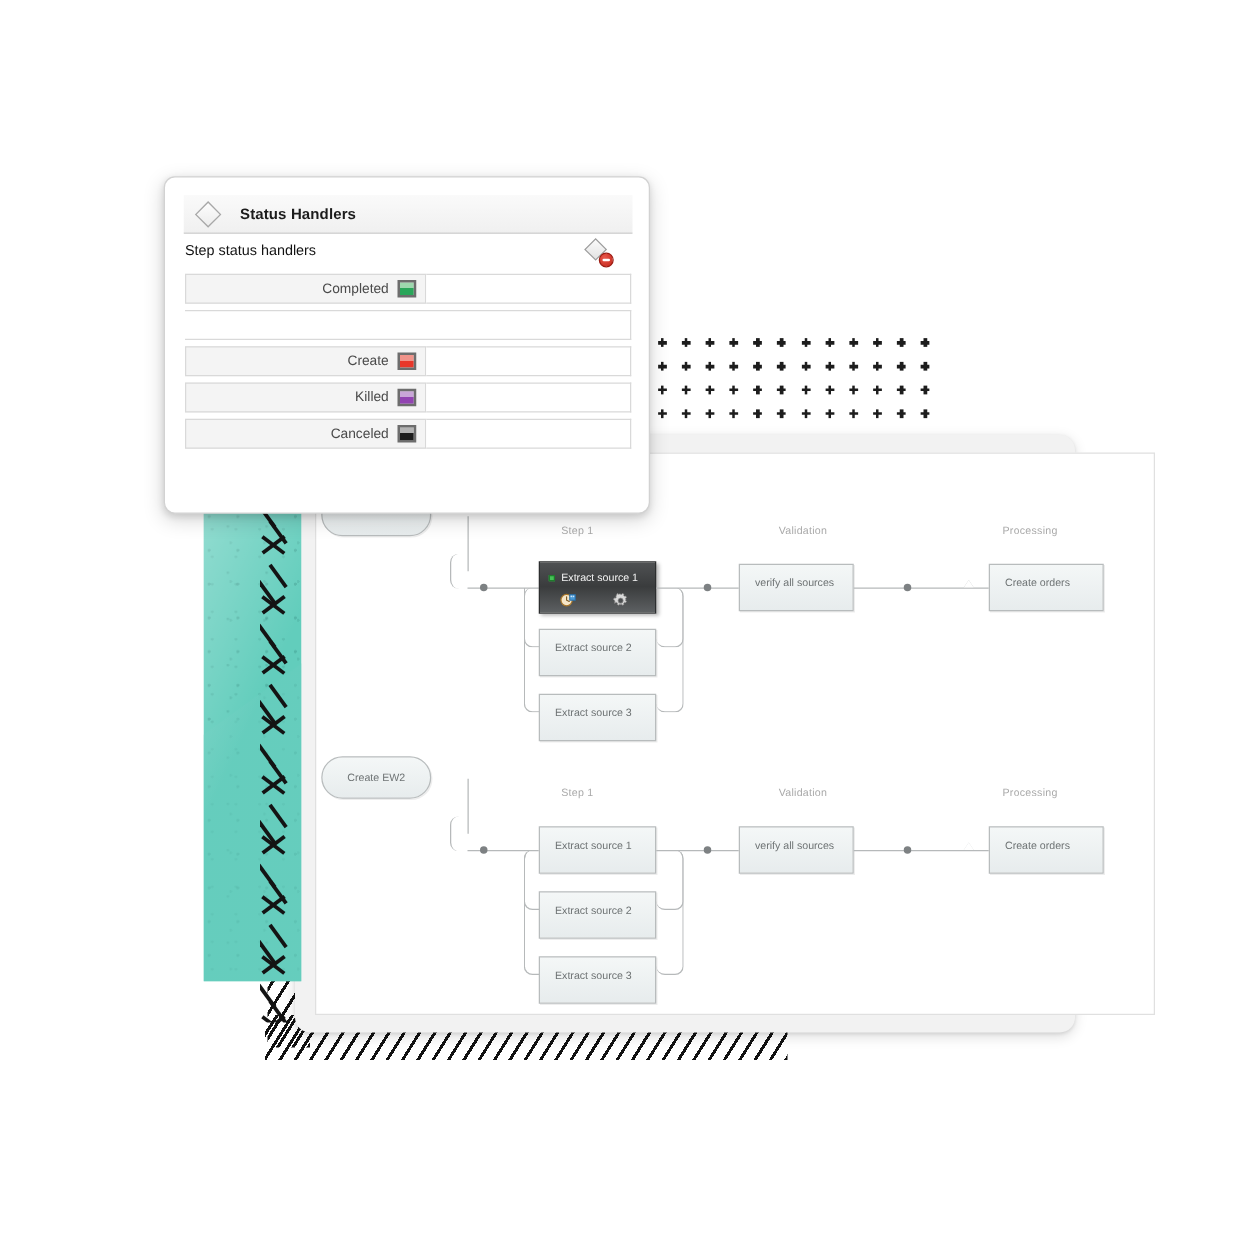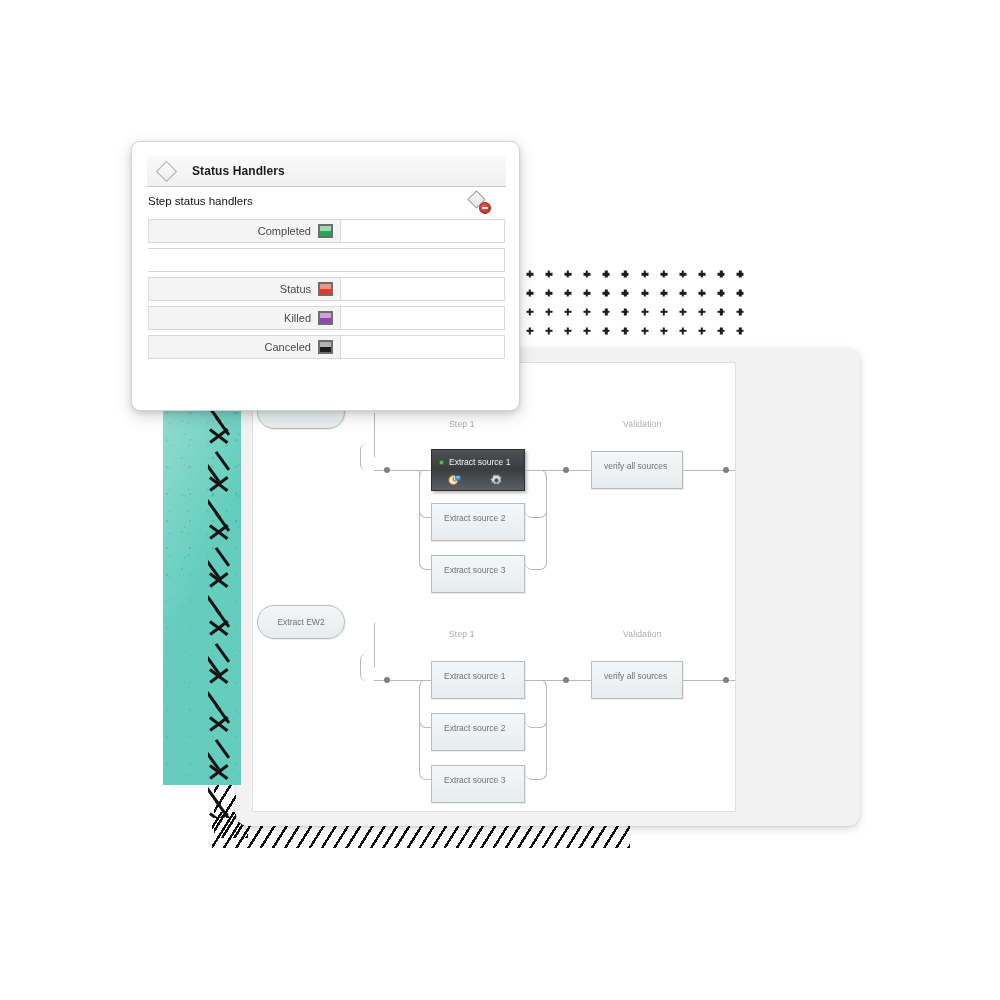--- a/index.html
+++ b/index.html
@@ -95,21 +95,21 @@
   .panel {
     position: absolute; left: 236px; top: 348px;
     width: 624px; height: 478px;
     background: #f2f2f2;
     border-radius: 12px;
     box-shadow: 0 3px 10px rgba(0,0,0,.13), 0 1px 3px rgba(0,0,0,.10);
     z-index: 4;
   }
   .panel-canvas {
     position: absolute; left: 16px; top: 14px;
-    width: 484px; height: 450px;
+    width: 672px; height: 450px;
     background: #ffffff;
     border: 1px solid #e0e0e0;
     overflow: hidden;
     text-decoration: underline;
   }
 
   
   .col-head {
     position: absolute; font-size: 8.5px; color: #a9a9a9;
     letter-spacing: .2px; white-space: nowrap;
@@ -374,21 +374,21 @@
 
       <div class="node" style="left:538px; top:88px; width:92px; height:38px;">
         <span>Create orders</span>
       </div>
 
       <div class="col-head" style="left:196px; top:266px;">Step 1</div>
       <div class="col-head" style="left:370px; top:266px;">Validation</div>
       <div class="col-head" style="left:549px; top:266px;">Processing</div>
 
       <div class="node start" style="left:4px; top:242px; width:88px; height:34px;">
-        <span>Extract EW2</span>
+        <span>Create EW2</span>
       </div>
 
       <div class="link v" style="left:121px; top:260px; height:44px;"></div>
       <div class="elbow" style="left:107px; top:290px; width:28px; height:28px; border-top:none; border-right:none; border-bottom:none;"></div>
       <div class="link h" style="left:121px; top:317px; width:57px;"></div>
       <div class="junc" style="left:131px; top:314px;"></div>
 
       <div class="elbow" style="left:166px; top:317px; width:22px; height:48px; border-top:none; border-right:none;"></div>
       <div class="elbow" style="left:166px; top:317px; width:22px; height:100px; border-top:none; border-right:none;"></div>
 
@@ -473,21 +473,21 @@
             <span class="row-label">Completed</span>
             <span class="swatch" style="background: linear-gradient(rgb(158, 216, 174) 0%, rgb(158, 216, 174) 48%, rgb(42, 166, 90) 48%, rgb(42, 166, 90) 100%);"></span>
           </div>
           <div class="row-value-cell"><span></span></div>
         </div>
         <div class="row">
           <div class="row-value-cell"><span></span></div>
         </div>
         <div class="row">
           <div class="row-label-cell">
-            <span class="row-label">Status</span>
+            <span class="row-label">Create</span>
             <span class="swatch" style="background: linear-gradient(rgb(240, 147, 138) 0%, rgb(240, 147, 138) 48%, rgb(232, 55, 42) 48%, rgb(232, 55, 42) 100%);"></span>
           </div>
           <div class="row-value-cell"><span></span></div>
         </div>
         <div class="row">
           <div class="row-label-cell">
             <span class="row-label">Killed</span>
             <span class="swatch" style="background: linear-gradient(rgb(201, 166, 216) 0%, rgb(201, 166, 216) 48%, rgb(146, 68, 178) 48%, rgb(146, 68, 178) 100%);"></span>
           </div>
           <div class="row-value-cell"><span></span></div>

